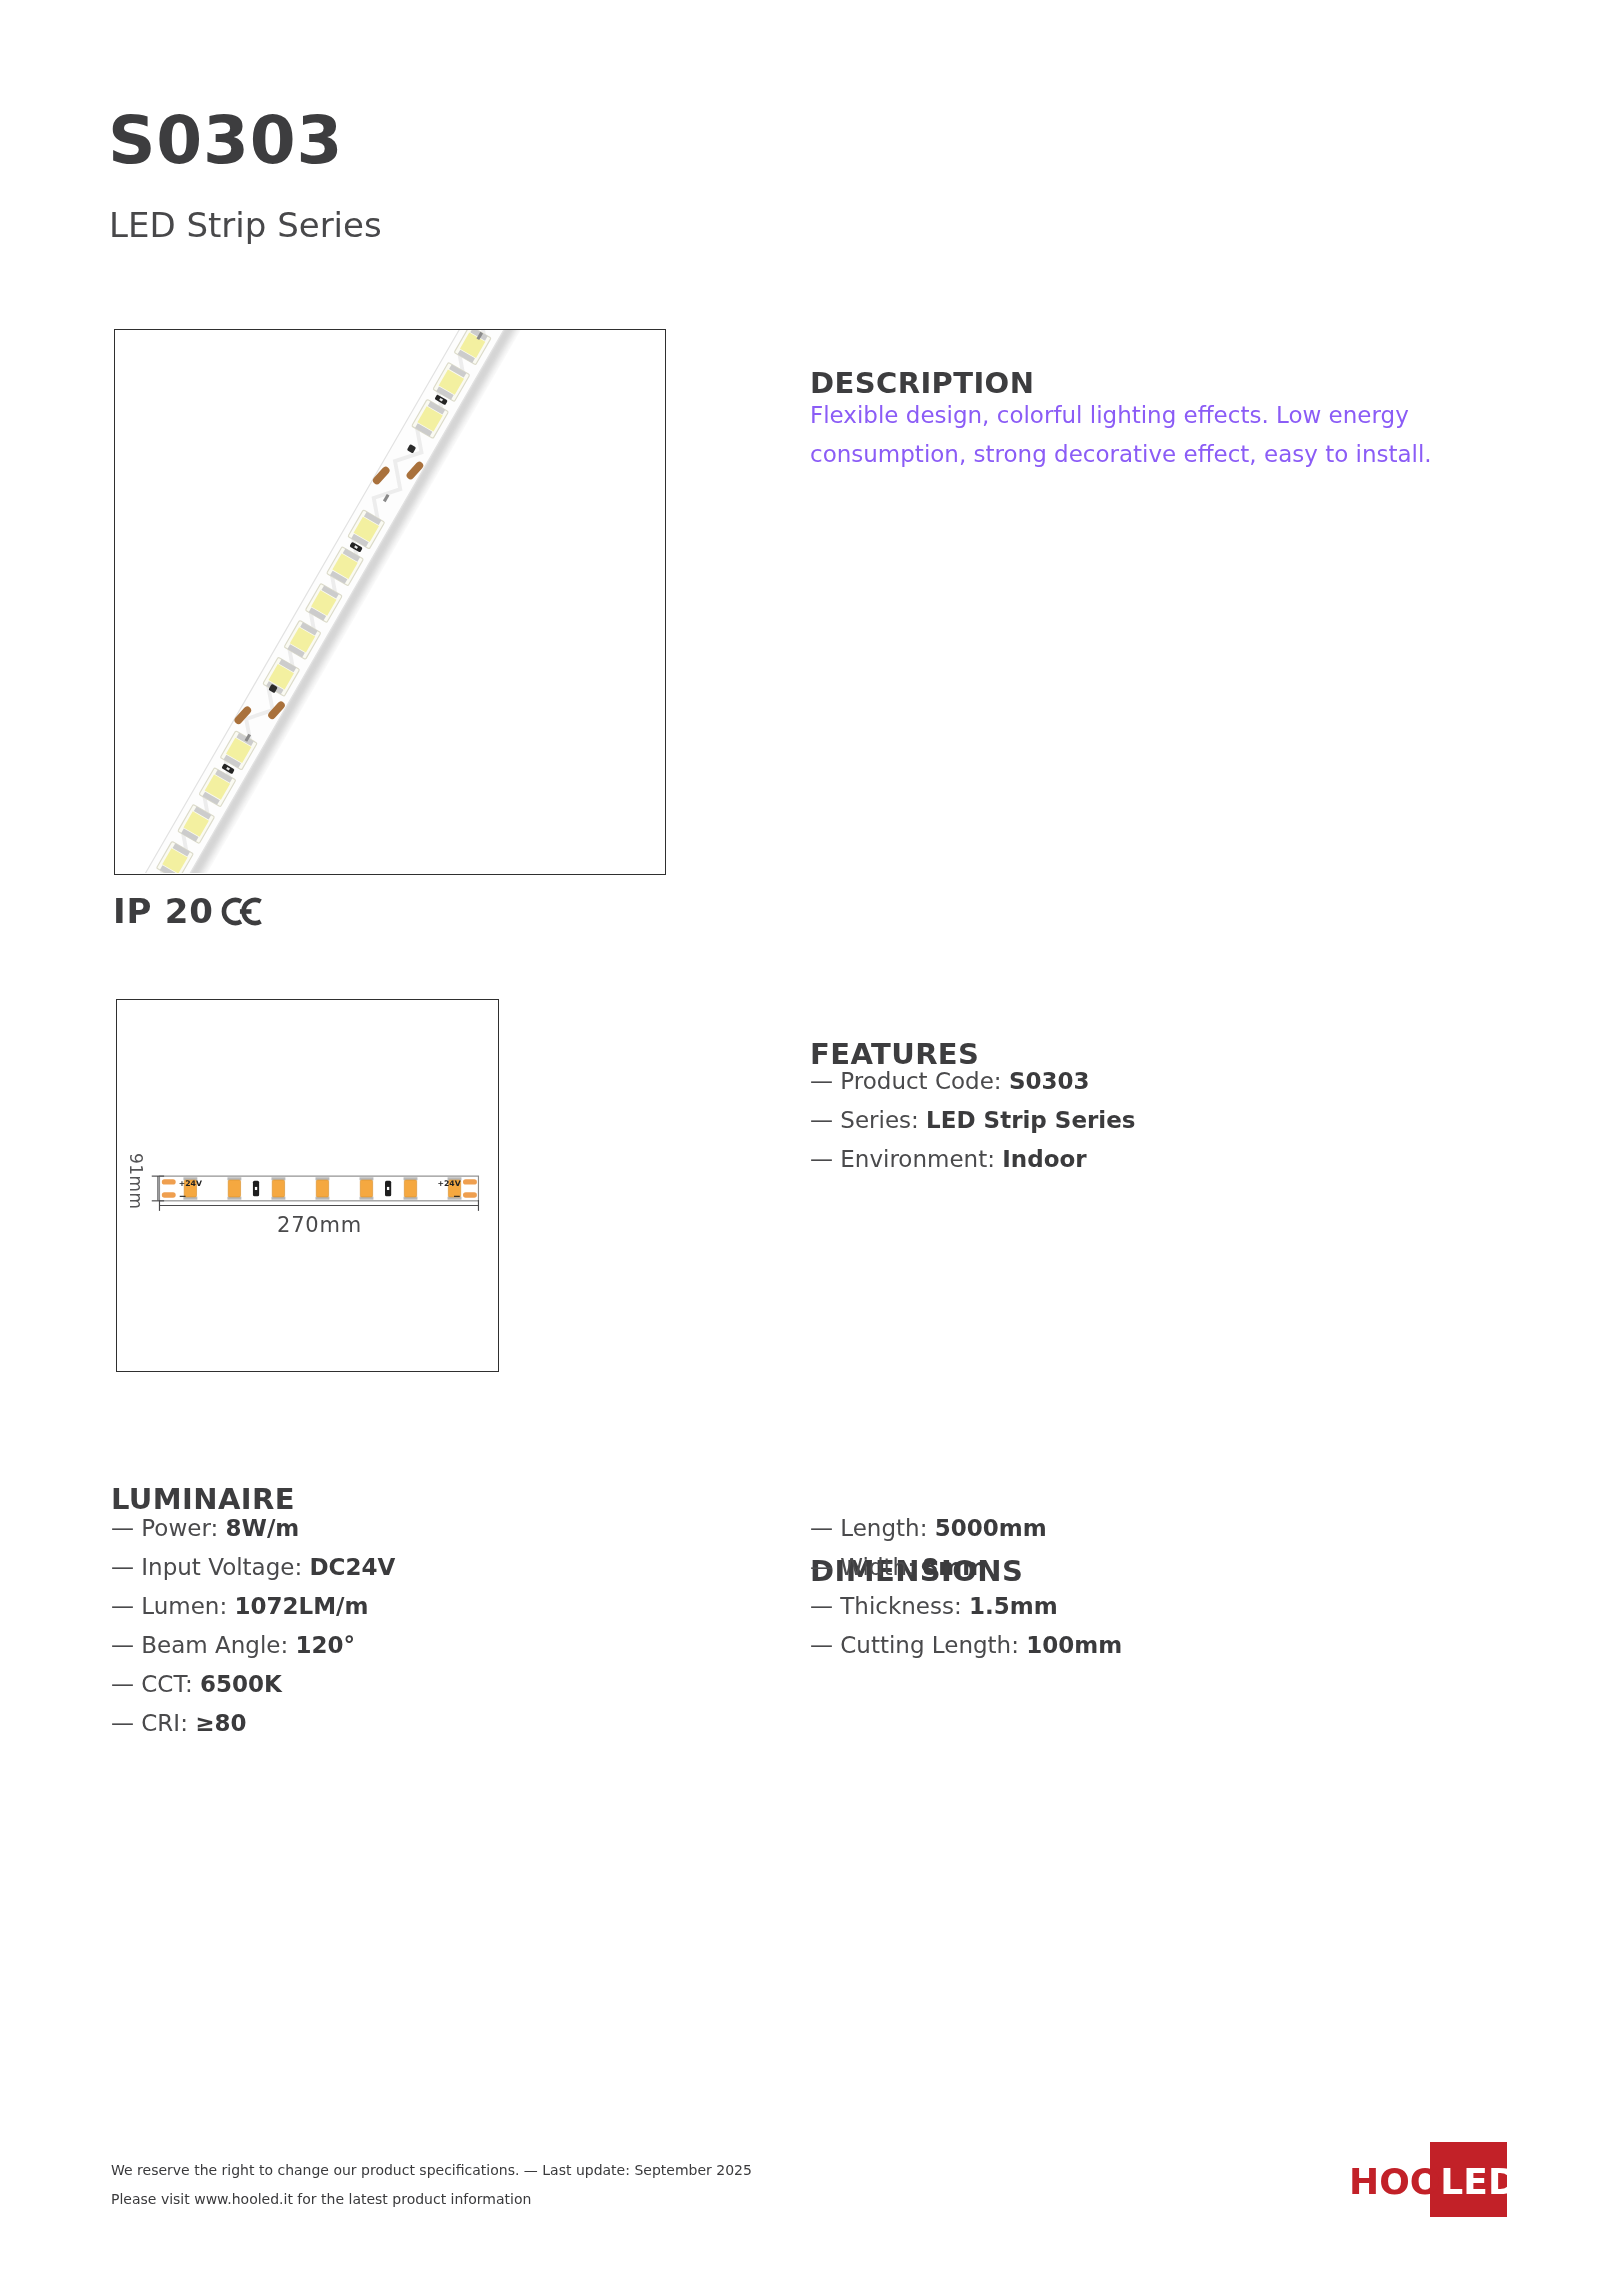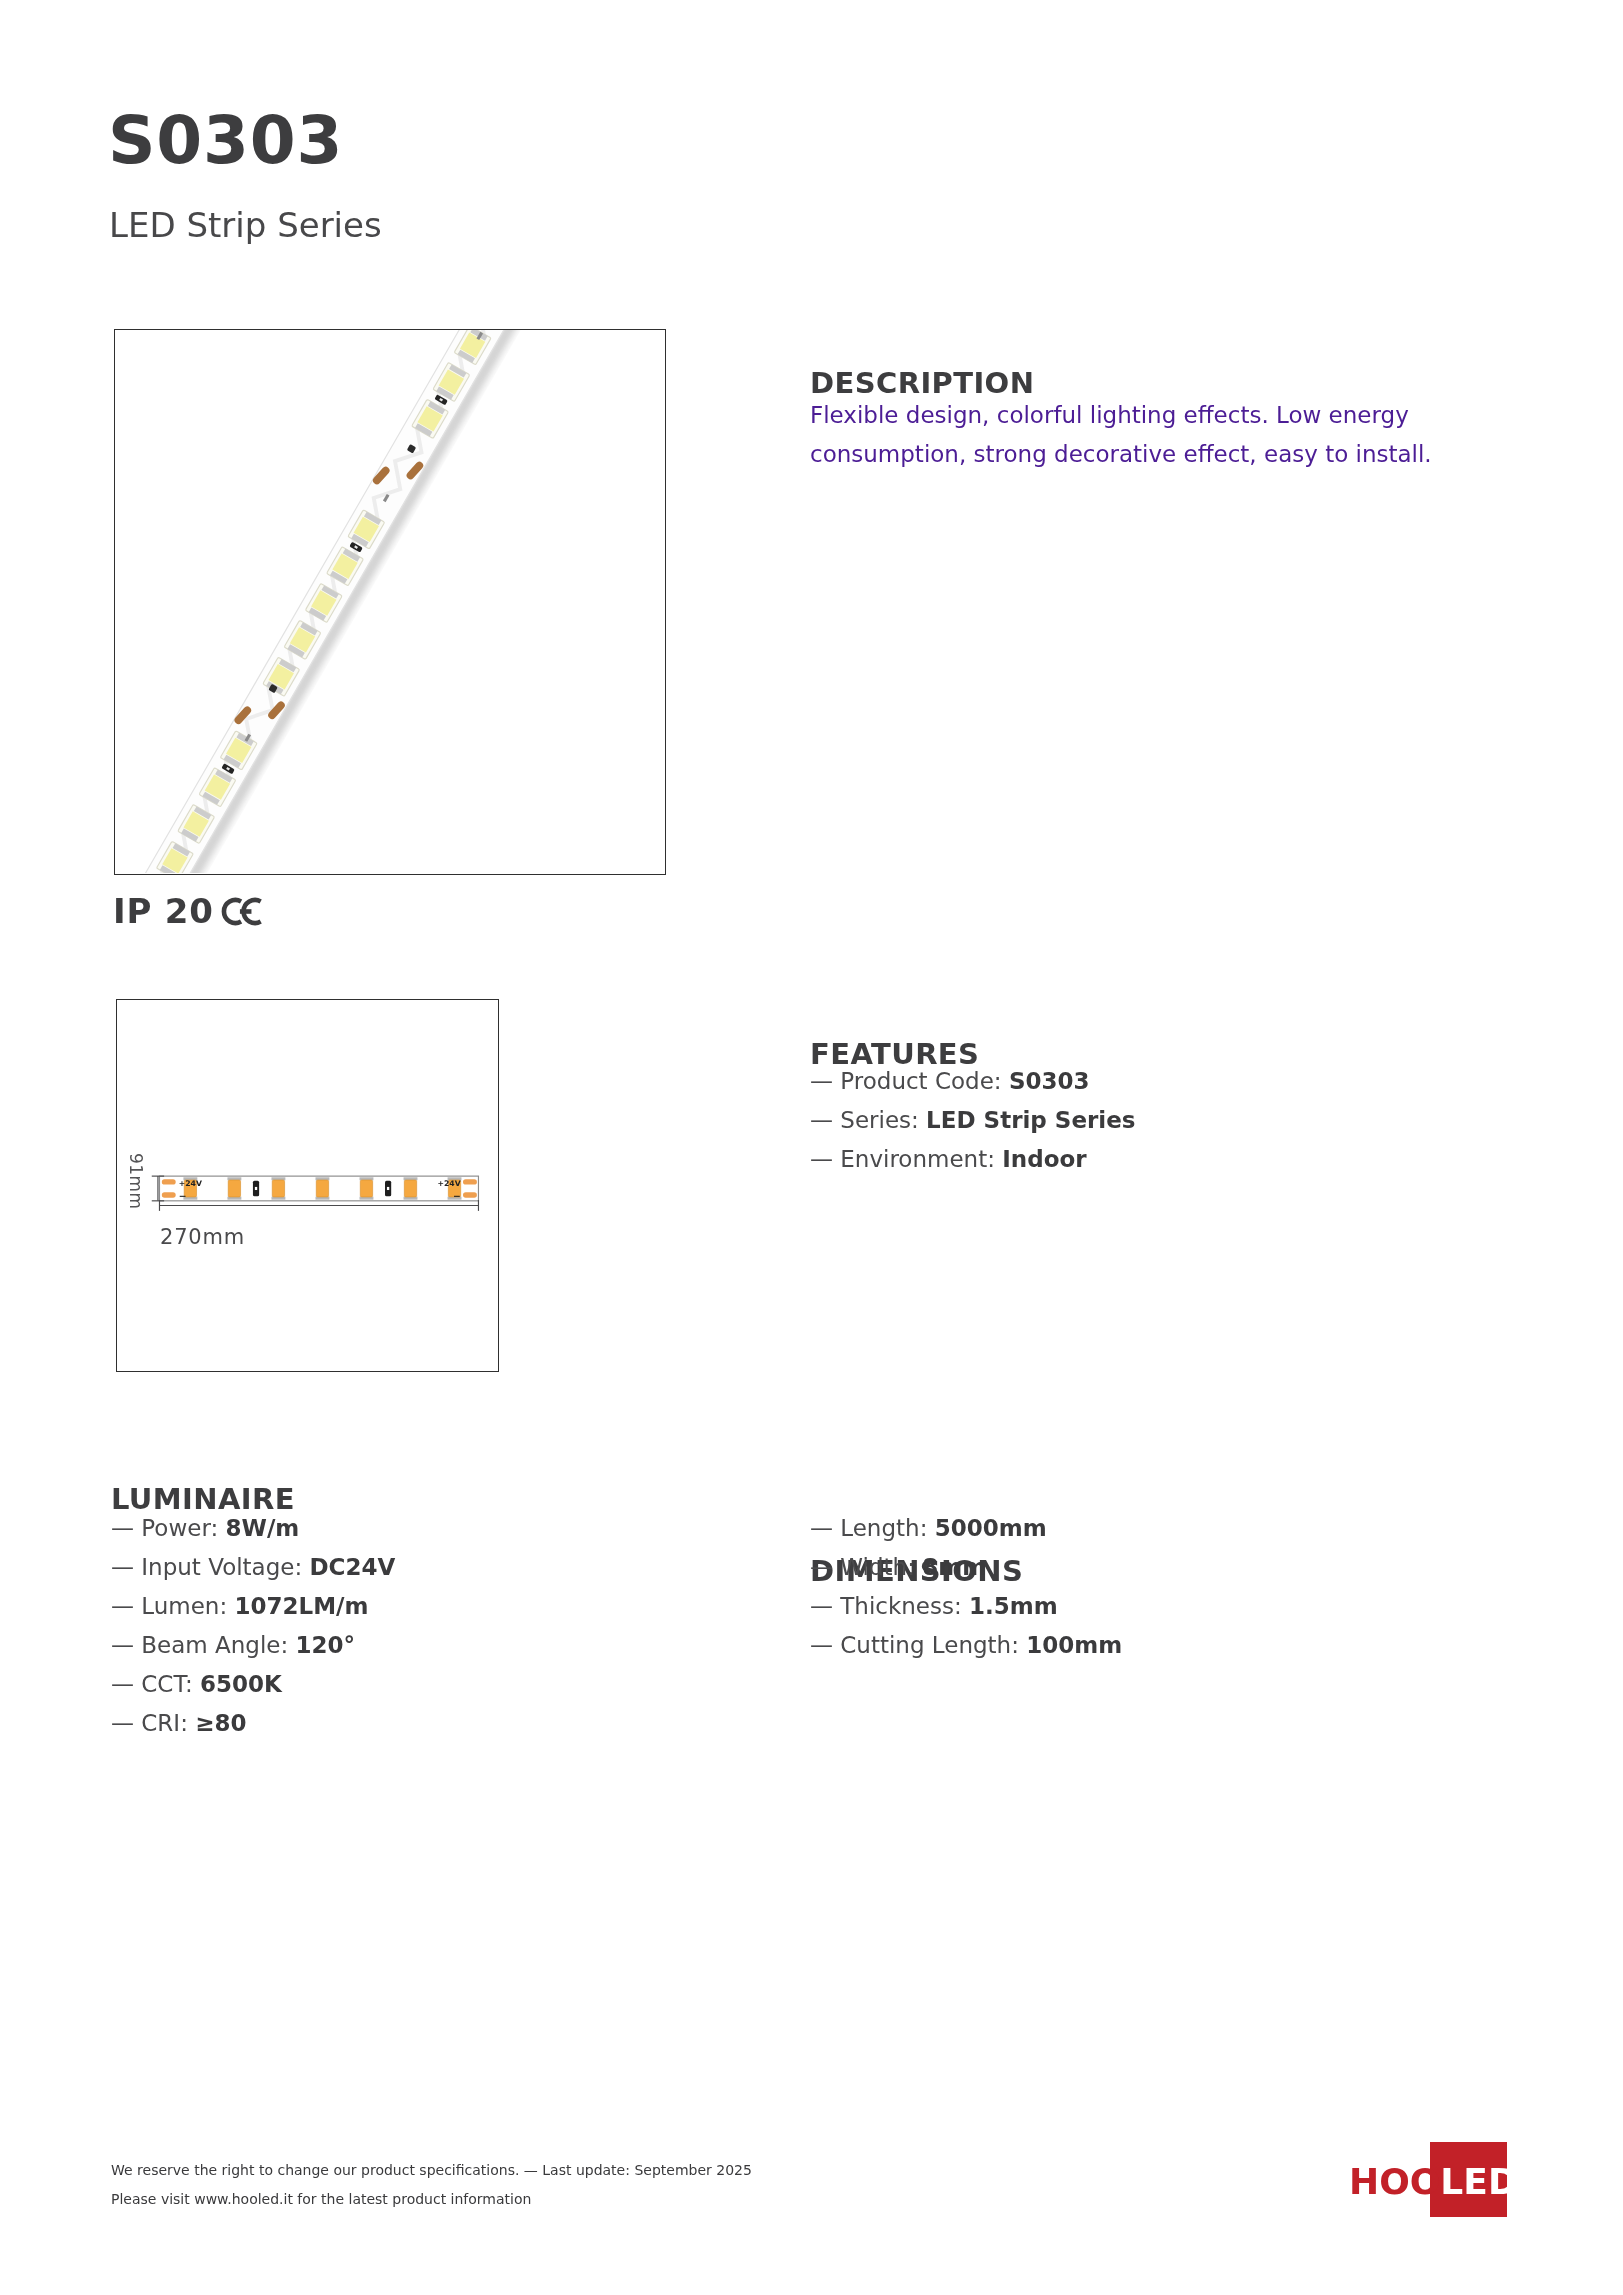--- a/index.html
+++ b/index.html
@@ -25,37 +25,37 @@
   .ip-text { font-size:34px; font-weight:bold; color:#3d3d3f; letter-spacing:0.8px; }
   .ce-svg { width:45px; height:31px; display:block; }
 
   
   .sec-heading { font-size:29px; font-weight:bold; color:#3d3d3f; letter-spacing:0.4px; line-height:34px;margin-top:44px; }
   .h-description { left:810px; top:322px; }
   .h-features   { left:810px; top:993px; }
   .h-luminaire  { left:111px;  top:1438px; }
   .h-dimensions { left:810px; top:1510px; }
 
-  .body-text { font-size:23px; line-height:39px; color:#4c1d95; }
+  .body-text { font-size:23px; line-height:39px; color:#8b5cf6; }
   .description-text { left:810px; top:396px; width:711px; }
   .spec-list { font-size:23px; line-height:39px; color:#4a4a4c; }
   .l-features   { left:810px; top:1062px; }
   .l-luminaire  { left:111px;  top:1509px; }
   .l-dimensions { left:810px; top:1509px; }
   .spec-list .val { font-weight:bold; color:#3b3b3d; }
 
   
   .dim-width-label {
     left:9.3px; top:153px; height:54px;
     writing-mode:vertical-rl; text-align:center;
     font-size:17px; color:#555557; letter-spacing:0.4px;
   }
   .dim-length-label {
-    left:43px; top:213px; width:319px; 
-    font-size:21px; color:#4a4a4c; letter-spacing:0.8px;margin-top:12px;
+    left:43px; top:213px; width:319px; text-align:center;
+    font-size:21px; color:#4a4a4c; letter-spacing:0.8px;
   }
 
   
   .footer { left:111px; top:2156px; font-size:14px; line-height:29px; color:#3a3a3c; }
 
   
   .logo-square { left:1430px; top:2142px; width:77px; height:75px; background:#c22128; }
   .logo-text { left:1349px; top:2166px; font-size:36px; font-weight:bold; letter-spacing:0px; line-height:31px; white-space:nowrap; }
   .logo-text .hoo { color:#c22128; }
   .logo-text .led { color:#ffffff; }

